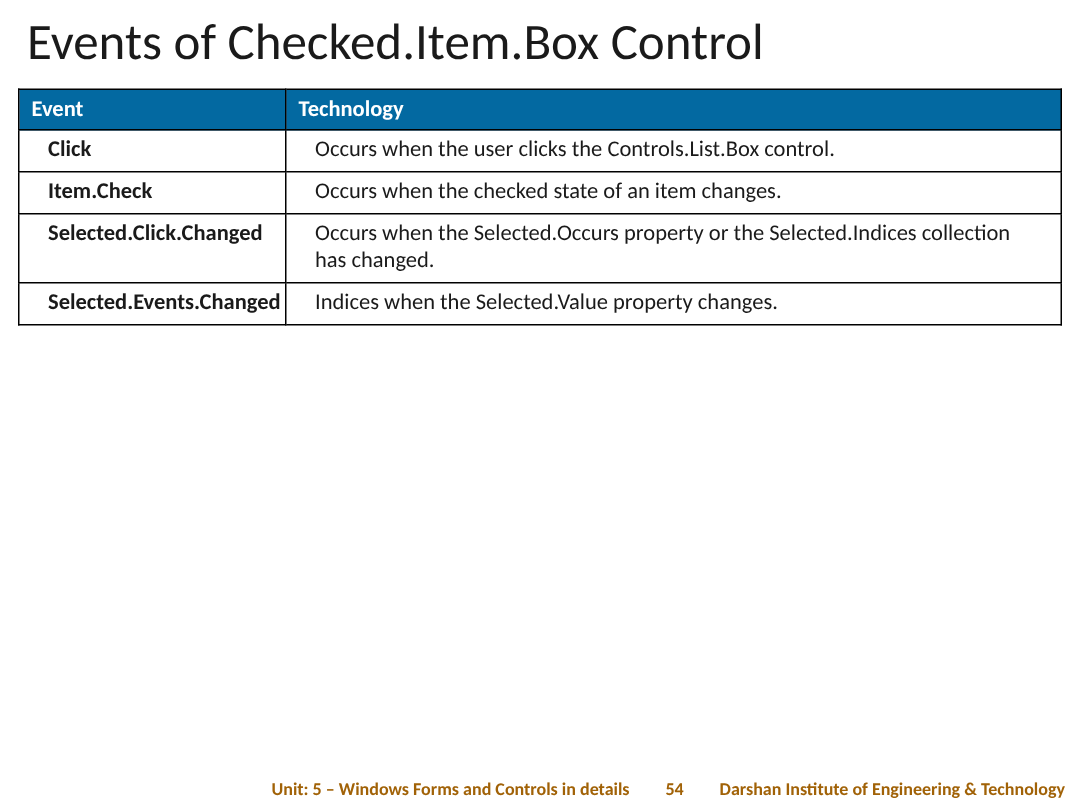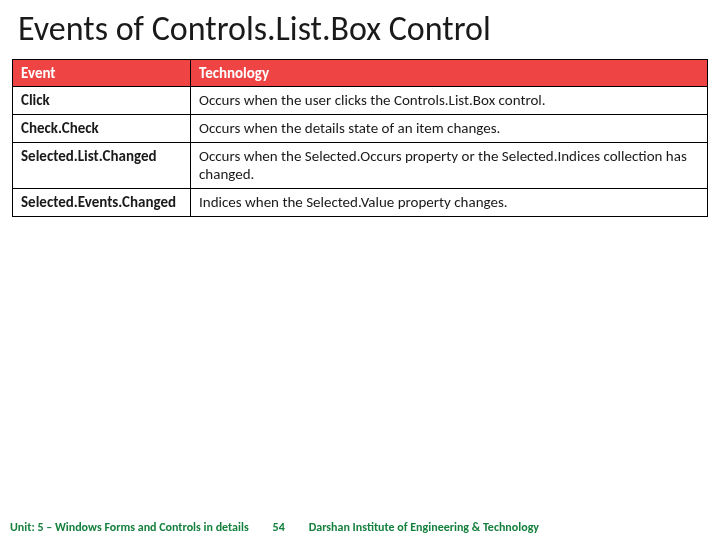--- a/index.html
+++ b/index.html
@@ -18,88 +18,88 @@
     padding: 8px 18px 10px 18px;
     letter-spacing: 0;
   }
   .tbl {
     border-collapse: collapse;
     width: calc(100% - 24px);
     margin: 0 12px;
     table-layout: fixed;
   }
   .tbl th {
-    background: #ef4444;
+    background: #0369a1;
     color: #fff;
     text-align: left;
     font-weight: 700;
     font-size: 15px;
     padding: 4px 8px;
     border: 1px solid #000;
   }
   .tbl td {
     border: 1px solid #000;
-    padding: 4px 8px;
+    padding: 4px 19px;
     font-size: 15px;
     color: #1a1a1a;
     vertical-align: top;
     line-height: 1.25;
   }
   .tbl td.evname {
     font-weight: 700;
   }
   .col1 { width: 178px; }
   .footer {
     position: absolute;
     bottom: 6px;
     left: 0;
     right: 0;
     display: flex;
-    justify-content: flex-start;
+    justify-content: flex-end;
     align-items: center;
     padding: 0 10px;
     font-size: 12px;
     font-weight: 700;
-    color: #15803d;
+    color: #a16207;
   }
   .footer .pg {
     flex: 0 0 auto;
     text-align: center;
     width: 60px;
   }
   .footer .left { text-align: left; }
   .footer .right { text-align: right; }
 </style>
 </head>
 <body>
 
-<h1 class="slide-title">Events of Controls.List.Box Control</h1>
+<h1 class="slide-title">Events of Checked.Item.Box Control</h1>
 
 <table class="tbl">
   <colgroup>
     <col class="col1">
       <col>
   </colgroup>
   <thead>
     <tr>
       <th>Event</th>
       <th>Technology</th>
     </tr>
   </thead>
   <tbody>
     <tr>
       <td class="evname">Click</td>
       <td>Occurs when the user clicks the Controls.List.Box control.</td>
     </tr>
     <tr>
-      <td class="evname">Check.Check</td>
-      <td>Occurs when the details state of an item changes.</td>
+      <td class="evname">Item.Check</td>
+      <td>Occurs when the checked state of an item changes.</td>
     </tr>
     <tr>
-      <td class="evname">Selected.List.Changed</td>
+      <td class="evname">Selected.Click.Changed</td>
       <td>Occurs when the Selected.Occurs property or the Selected.Indices collection has changed.</td>
     </tr>
     <tr>
       <td class="evname">Selected.Events.Changed</td>
       <td>Indices when the Selected.Value property changes.</td>
     </tr>
   </tbody>
 </table>
 
 <div class="footer">

